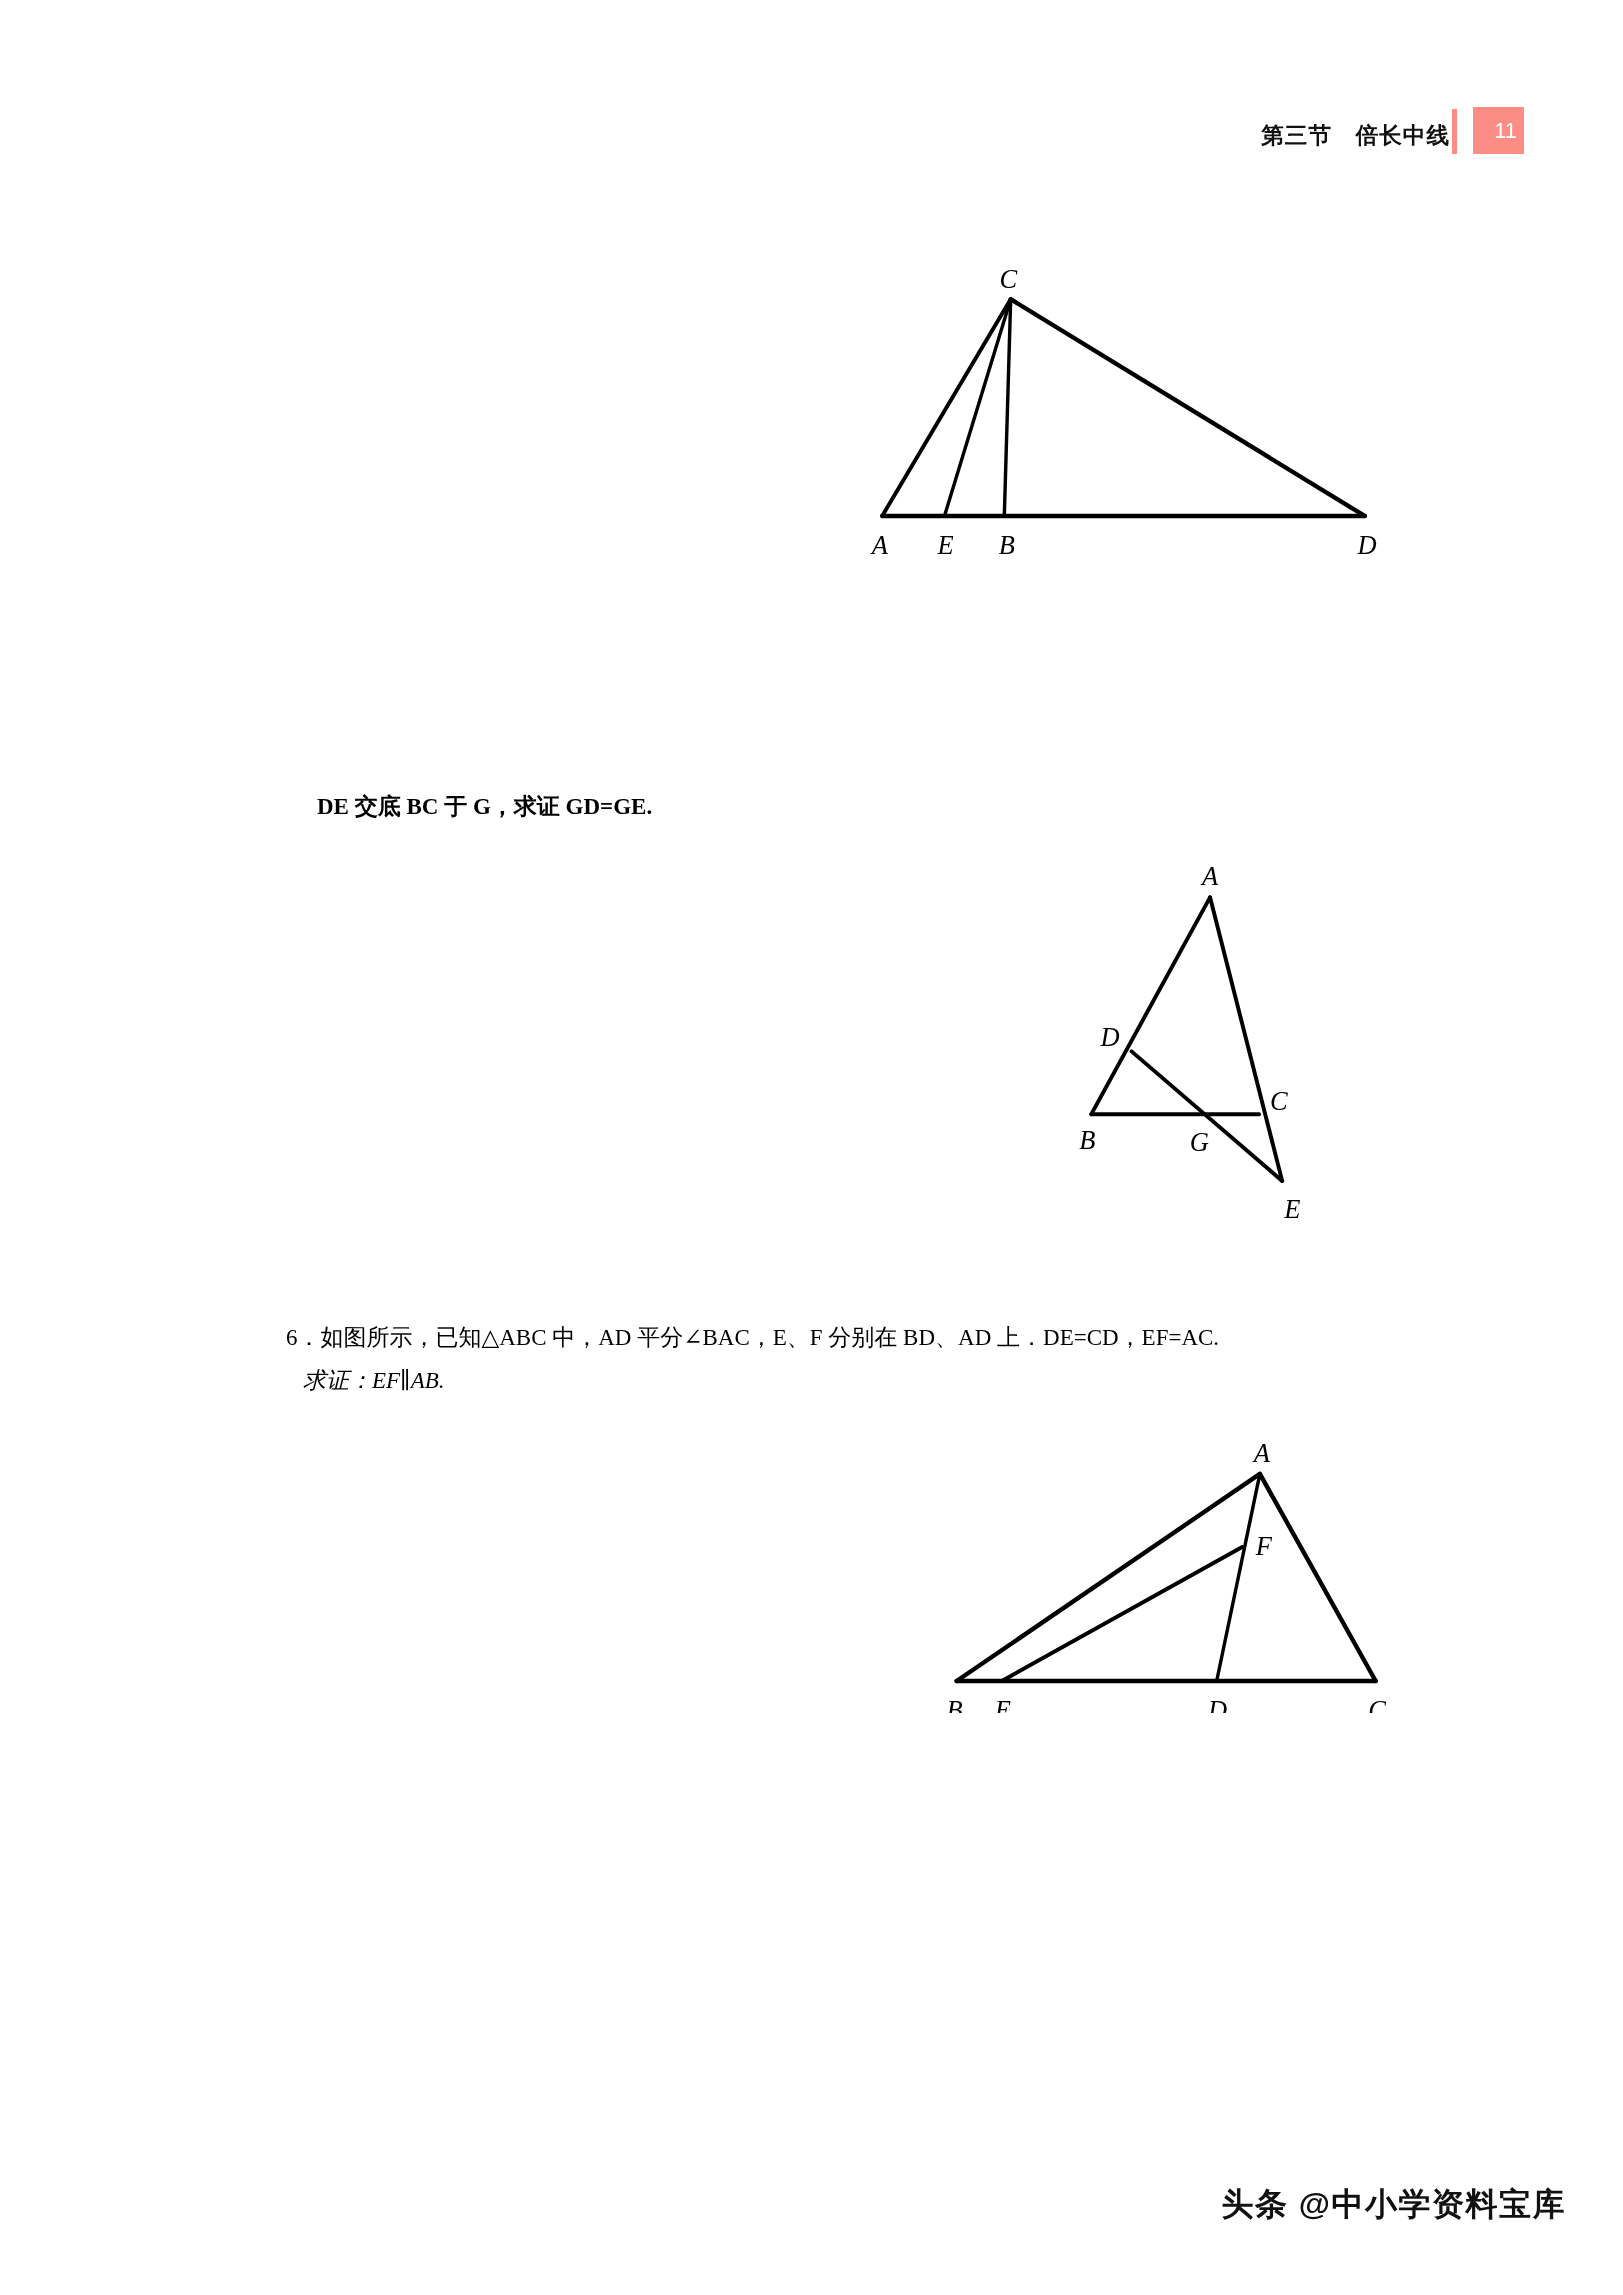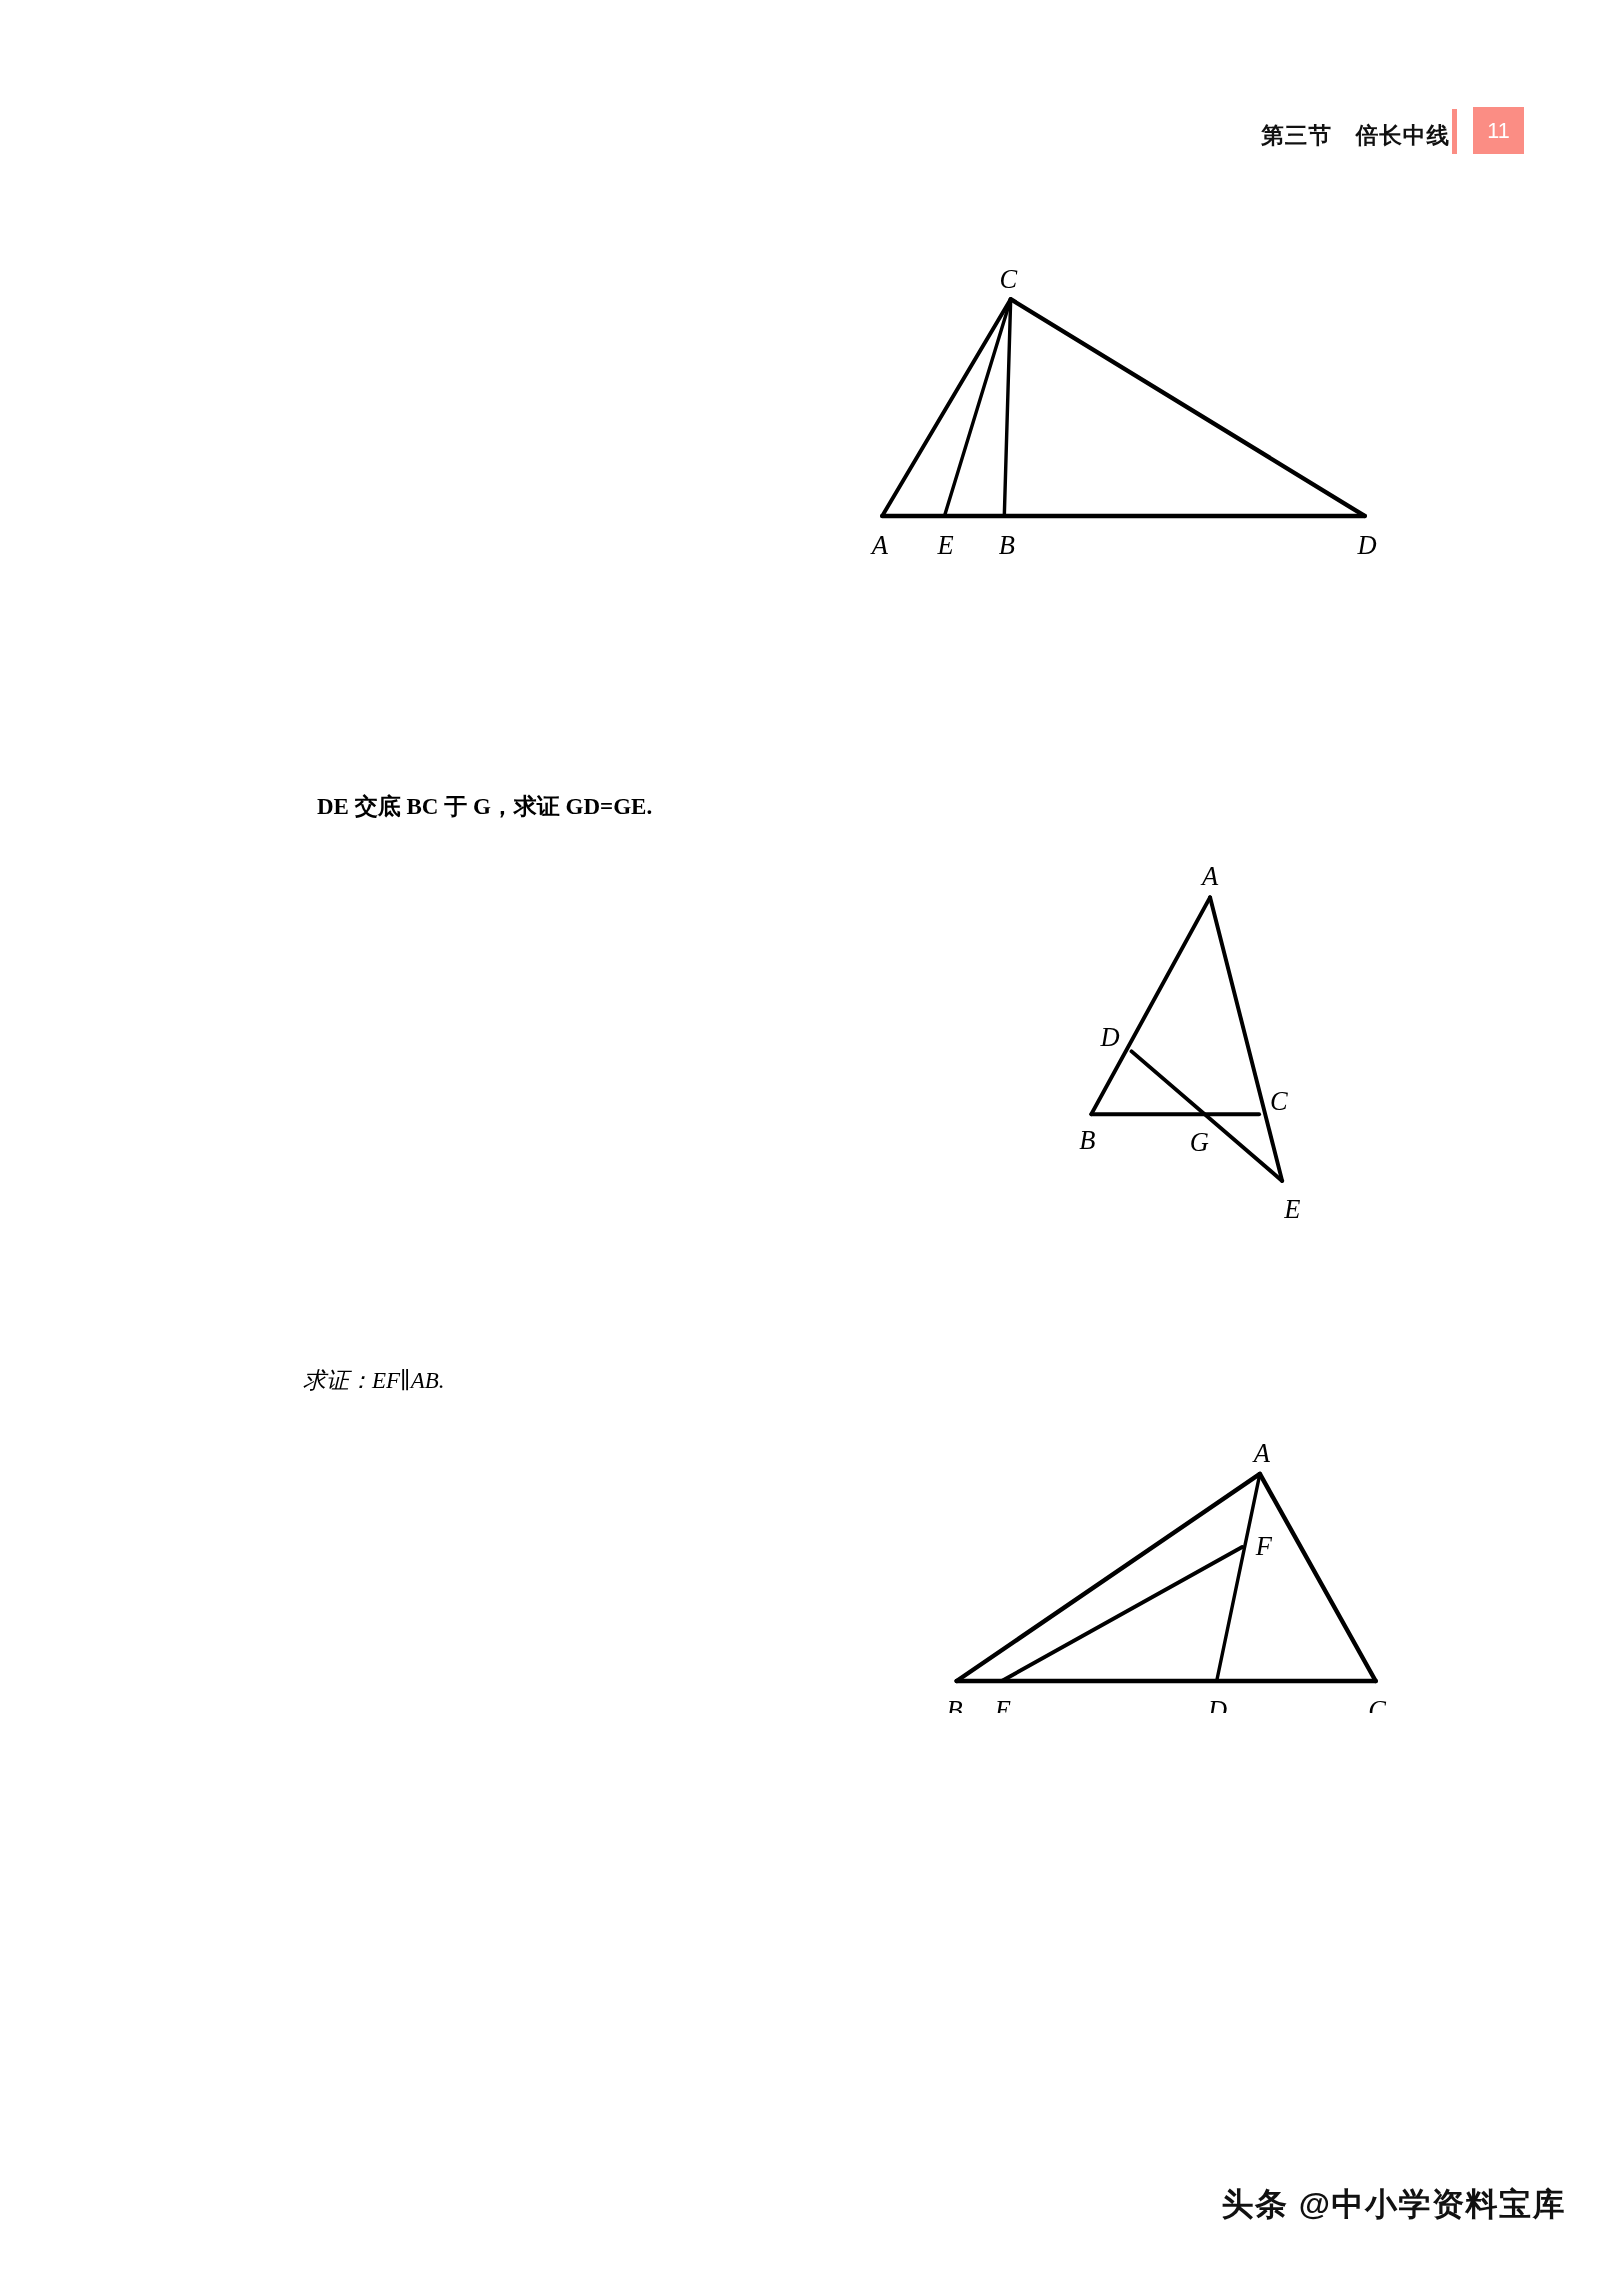--- a/index.html
+++ b/index.html
@@ -58,20 +58,21 @@
     position: absolute;
     left: 1437px;
     top: 5.9px;
     width: 51px;
     height: 47px;
     line-height: 47px;
     text-align: center;
     font-family: "Liberation Sans", "DejaVu Sans", sans-serif;
     font-size: 21.6px;
     color: #ffffff;
+    padding-left: 7px;
   }
 
   
   .problem {
     position: absolute;
     font-family: "Liberation Serif", "DejaVu Serif", serif;
     font-size: 23px;
     color: #000000;
     line-height: 44px;
     white-space: nowrap;
@@ -161,20 +162,23 @@
 
       <text x="312" y="52" font-family="Liberation Serif, DejaVu Serif, serif" font-size="54" font-style="italic" text-anchor="middle" fill="#000">A</text>
       <text x="108" y="382" font-family="Liberation Serif, DejaVu Serif, serif" font-size="54" font-style="italic" text-anchor="middle" fill="#000">D</text>
       <text x="62" y="592" font-family="Liberation Serif, DejaVu Serif, serif" font-size="54" font-style="italic" text-anchor="middle" fill="#000">B</text>
       <text x="290" y="596" font-family="Liberation Serif, DejaVu Serif, serif" font-size="54" font-style="italic" text-anchor="middle" fill="#000">G</text>
       <text x="452" y="512" font-family="Liberation Serif, DejaVu Serif, serif" font-size="54" font-style="italic" text-anchor="middle" fill="#000">C</text>
       <text x="480" y="732" font-family="Liberation Serif, DejaVu Serif, serif" font-size="54" font-style="italic" text-anchor="middle" fill="#000">E</text>
     </svg>
   </div>
 
+  <div id="problem6" class="problem">
+    <span class="num">6．</span><span>如图所示，已知△ABC 中，AD 平分∠BAC，E、F 分别在 BD、AD 上．DE=CD，EF=AC.</span>
+  </div>
   <div id="problem6-l2" class="line2">求证：EF∥AB.</div>
 
   <div class="figure" id="figure-6" style="left:903px; top:1438px;">
     <svg width="471" height="275" viewBox="0 0 960 560" xmlns="http://www.w3.org/2000/svg">
 
       <line x1="36" y1="495" x2="890" y2="495" stroke="#000" stroke-width="9" stroke-linecap="round"></line>
 
       <line x1="36" y1="495" x2="654" y2="73" stroke="#000" stroke-width="9" stroke-linecap="round"></line>
 
       <line x1="654" y1="73" x2="890" y2="495" stroke="#000" stroke-width="9" stroke-linecap="round"></line>

